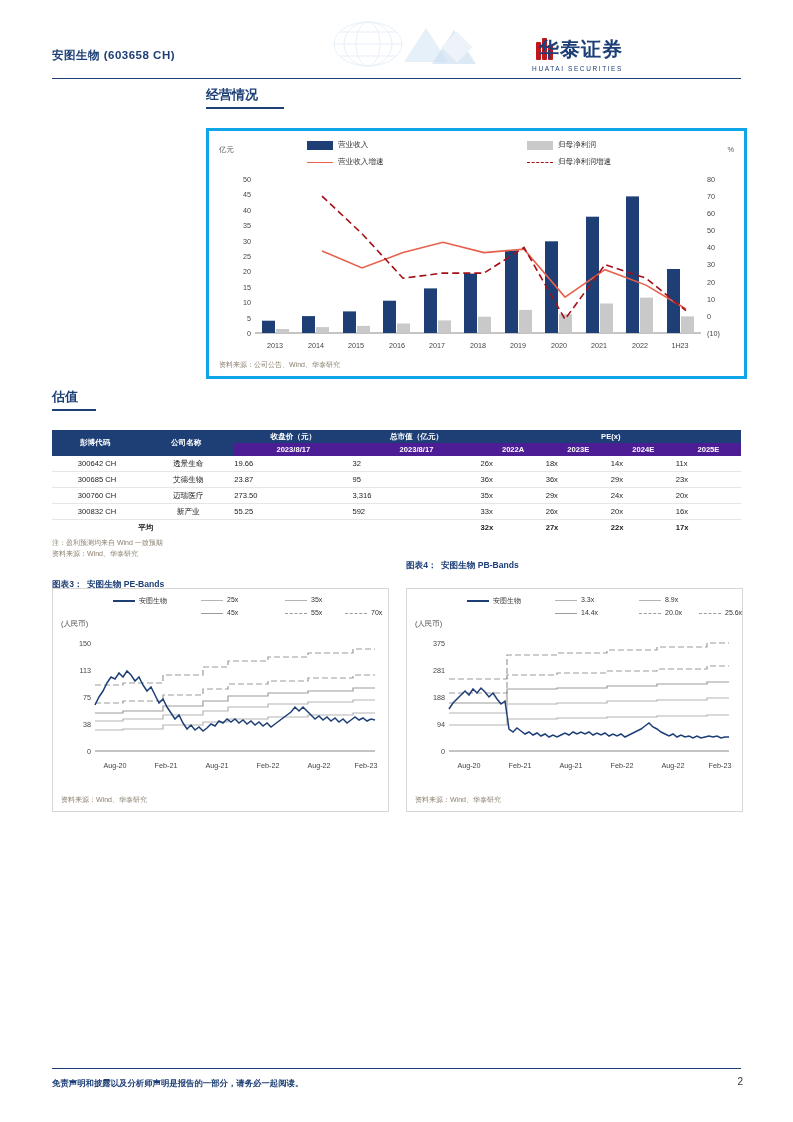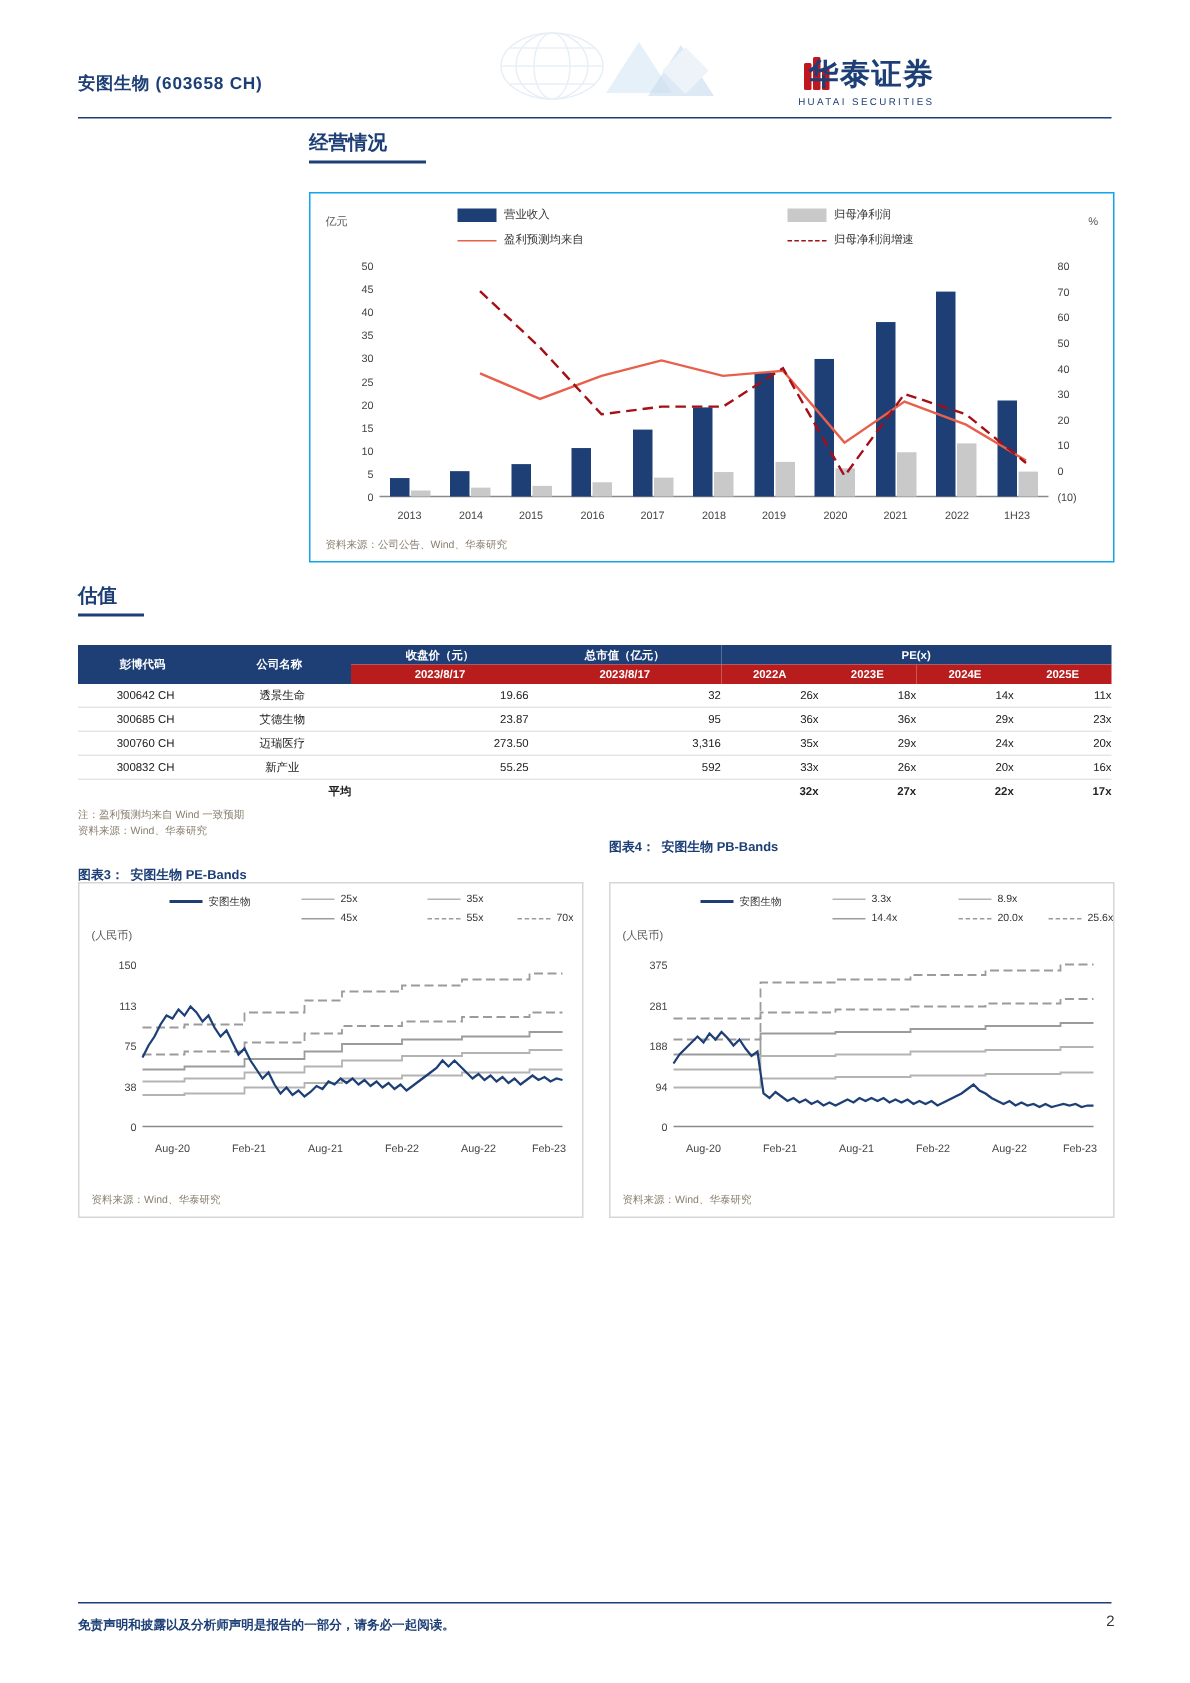--- a/index.html
+++ b/index.html
@@ -23,37 +23,37 @@
 
   
   .sec{position:absolute;}
   .sec-title{font-size:13px;font-weight:bold;color:#1d3f76;padding-bottom:3px;}
   .sec-underline{height:2px;background:#1d3f76;width:78px;}
 
   .exhibit-label{font-size:8.6px;font-weight:bold;color:#1d3f76;}
   .src{font-size:7px;color:#8a7f6e;}
 
   
-  #chart1{position:absolute;left:206px;top:128px;width:535px;height:245px;border:1px solid #0ea5e9;}
+  #chart1{position:absolute;left:206px;top:128px;width:535px;height:245px;border:3px solid #0ea5e9;}
   .c1-legend{position:absolute;top:9px;left:0;width:100%;height:34px;}
   .lg{position:absolute;font-size:7.6px;color:#333;}
   .lg .sw{display:inline-block;vertical-align:middle;margin-right:5px;}
   .sw-bar{width:26px;height:9px;}
   .sw-line{width:26px;height:0;border-top:1.6px solid #e8604c;}
   .sw-dash{width:26px;height:0;border-top:1.6px dashed #a40f18;}
 
   .axis-unit{position:absolute;font-size:7.4px;color:#555;}
 
   
   #tbl{position:absolute;left:52px;top:430px;width:689px;}
   table{border-collapse:collapse;width:100%;font-size:7.6px;}
   th,td{padding:0;}
   .th1 th{background:#1d3f76;color:#fff;font-weight:bold;height:13px;text-align:center;font-size:7.6px;}
-  .th2 th{background:#b91c1c;color:#fff;font-weight:bold;height:13px;text-align:center;font-size:7.6px;}
-  tbody td{height:15px;border-bottom:1px solid #e6e6e6;text-align:right;color:#222;}
+  .th2 th{background:#4c1d95;color:#fff;font-weight:bold;height:13px;text-align:center;font-size:7.6px;}
+  tbody td{height:15px;border-bottom:1px solid #e6e6e6;text-align:left;color:#222;}
   tbody tr:last-child td{border-bottom:none;}
   td.l{text-align:center;padding-left:4px;}
   .avg td{font-weight:bold;border-top:1px solid #1d3f76;border-bottom:1px solid #1d3f76;}
   .tbl-note{font-size:7px;color:#8a7f6e;margin-top:3px;}
 
   
   #chart3{position:absolute;left:52px;top:588px;width:335px;height:222px;border:1px solid #d6d6d6;}
   #chart4{position:absolute;left:406px;top:588px;width:335px;height:222px;border:1px solid #d6d6d6;}
   .mini-legend{position:absolute;top:7px;left:8px;right:8px;height:28px;font-size:7px;color:#333;}
   .ml{position:absolute;white-space:nowrap;}
@@ -114,21 +114,21 @@
 
   <div id="chart1">
     <div class="c1-legend">
       <span class="lg" style="left:98px;top:0;">
         <span class="sw sw-bar" style="background:#1d3f76;"></span><span>营业收入</span>
       </span>
       <span class="lg" style="left:318px;top:0;">
         <span class="sw sw-bar" style="background:#c9c9c9;"></span><span>归母净利润</span>
       </span>
       <span class="lg" style="left:98px;top:17px;">
-        <span class="sw sw-line"></span><span>盈利预测均来自</span>
+        <span class="sw sw-line"></span><span>营业收入增速</span>
       </span>
       <span class="lg" style="left:318px;top:17px;">
         <span class="sw sw-dash"></span><span>归母净利润增速</span>
       </span>
     </div>
 
     <div class="axis-unit" style="left:10px;top:14px;">亿元</div>
     <div class="axis-unit" style="right:10px;top:14px;">%</div>
 
     <svg width="533" height="200" viewBox="0 0 533 200" style="position:absolute;left:0;top:42px;">

